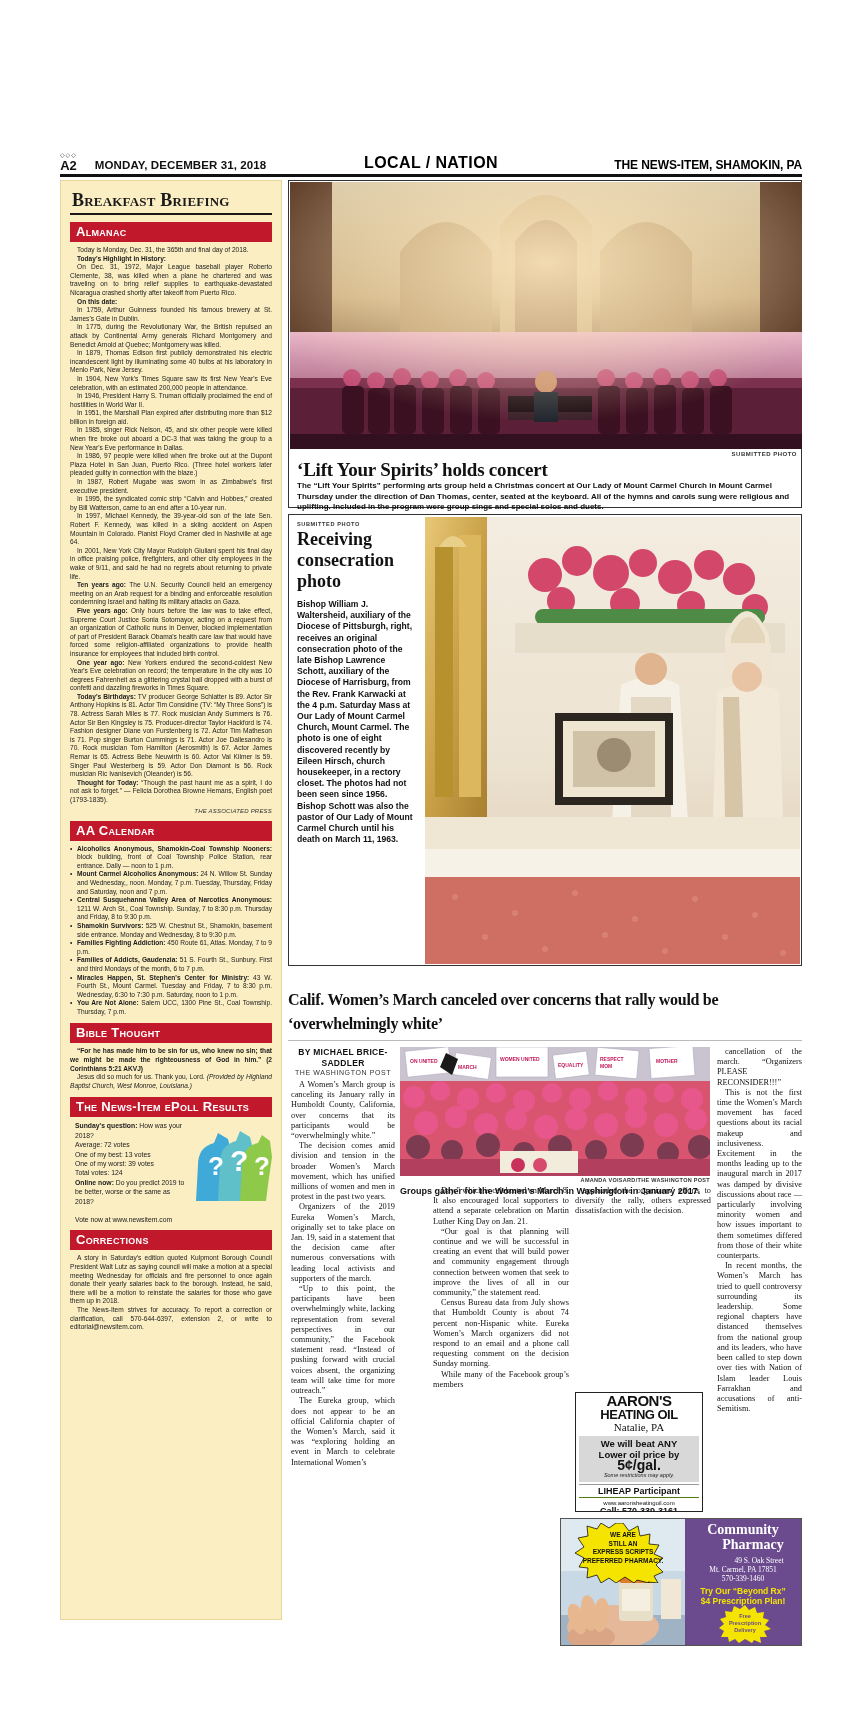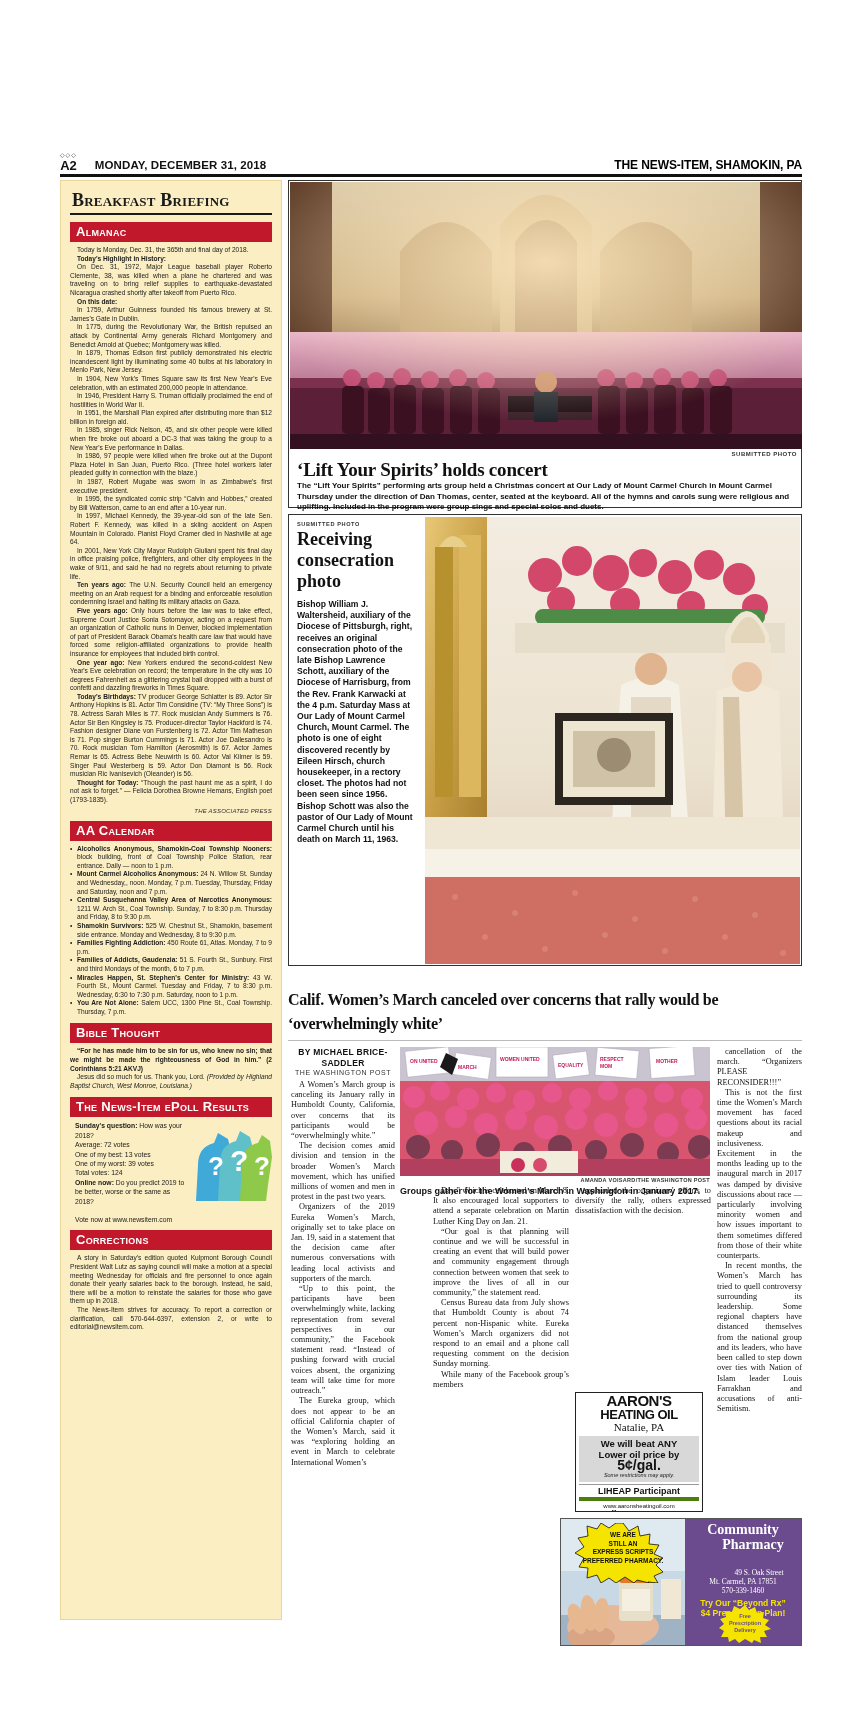--- a/index.html
+++ b/index.html
@@ -129,20 +129,21 @@
 <body>
 
 <div class="page">
 
   <div class="masthead">
     <div class="folio-wrap">
       <div class="folio-dots">◇◇◇</div>
       <div class="folio">A2</div>
     </div>
     <div class="mh-date">MONDAY, DECEMBER 31, 2018</div>
+    <div class="mh-section">LOCAL / NATION</div>
     <div class="mh-pub">THE NEWS-ITEM, SHAMOKIN, PA</div>
   </div>
   <div class="mh-rule"></div>
 
   <div class="briefing">
     <div class="briefing-title">Breakfast Briefing</div>
     <div class="briefing-title-rule"></div>
 
     <div class="sec-head">Almanac</div>
     <div class="bodytxt">
@@ -468,21 +469,21 @@
       <div class="ad-text" style="font-size:15px;font-weight:800;color:#111;letter-spacing:-0.5px;line-height:14px;">AARON'S</div>
       <div class="ad-text" style="font-size:13px;font-weight:800;color:#111;letter-spacing:-0.5px;line-height:13px;">HEATING OIL</div>
       <div class="ad-text" style="font-family:'Liberation Serif',serif;font-size:11px;color:#111;line-height:13px;">Natalie, PA</div>
     </div>
     <div style="background:#d8d8d8;margin:2px 3px;padding:2px 2px 3px 2px;">
       <div class="ad-text" style="font-size:9.5px;font-weight:800;color:#111;line-height:11px;">We will beat ANY</div>
       <div class="ad-text" style="font-size:9.5px;font-weight:800;color:#111;line-height:11px;">Lower oil price by</div>
       <div class="ad-text" style="font-size:14px;font-weight:800;color:#111;line-height:11px;">5¢/gal.</div>
       <div class="ad-text" style="font-size:5.5px;font-style:italic;color:#222;line-height:8px;">Some restrictions may apply.</div>
     </div>
-    <div class="ad-text" style="font-size:9px;font-weight:800;color:#111;border-top:1px solid #999;border-bottom:4px solid #4d7c0f;margin:0 3px;padding:1px 0;">LIHEAP Participant</div>
+    <div class="ad-text" style="font-size:9px;font-weight:800;color:#111;border-top:1px solid #999;border-bottom:1px solid #4d7c0f;margin:0 3px;padding:1px 0;">LIHEAP Participant</div>
     <div class="ad-text" style="font-size:6px;color:#111;margin-top:2px;">www.aaronsheatingoil.com</div>
     <div class="ad-text" style="font-size:9px;font-weight:800;color:#111;">Call: 570-339-3161</div>
   </div>
 
 
 
   <div class="ad-pharm">
     <div style="position:absolute;left:0;top:0;width:124px;height:126px;overflow:hidden;">
       <svg viewBox="0 0 124 126" width="124" height="126" preserveAspectRatio="none">
         <rect width="124" height="126" fill="#c8d8e4"></rect>
@@ -506,21 +507,21 @@
     </svg>
     <div style="position:absolute;left:16px;top:12px;width:92px;text-align:center;">
       <div style="font-size:6.5px;font-weight:800;color:#111;line-height:8.5px;">WE ARE</div>
       <div style="font-size:6.5px;font-weight:800;color:#111;line-height:8.5px;">STILL AN</div>
       <div style="font-size:6.5px;font-weight:800;color:#111;line-height:8.5px;">EXPRESS SCRIPTS</div>
       <div style="font-size:6.5px;font-weight:800;color:#111;line-height:8.5px;">PREFERRED PHARMACY.</div>
     </div>
     <div style="position:absolute;left:124px;top:0;width:116px;height:126px;background:#6b4a8e;padding-top:3px;">
       <div class="ad-text" style="font-family:'Liberation Serif',serif;font-size:14px;font-weight:700;color:#fff;line-height:15px;">Community</div>
       <div class="ad-text" style="font-family:'Liberation Serif',serif;font-size:14px;font-weight:700;color:#fff;line-height:15px;padding-left:20px;">Pharmacy</div>
-      <div class="ad-text" style="font-family:'Liberation Serif',serif;font-size:7.5px;color:#fff;line-height:9px;margin-top:16px;padding-left:32px;">49 S. Oak Street</div>
+      <div class="ad-text" style="font-family:'Liberation Serif',serif;font-size:7.5px;color:#fff;line-height:9px;margin-top:4px;padding-left:32px;">49 S. Oak Street</div>
       <div class="ad-text" style="font-family:'Liberation Serif',serif;font-size:7.5px;color:#fff;line-height:9px;">Mt. Carmel, PA 17851</div>
       <div class="ad-text" style="font-family:'Liberation Serif',serif;font-size:7.5px;color:#fff;line-height:9px;">570-339-1460</div>
       <div class="ad-text" style="font-size:8.5px;font-weight:800;color:#f5e400;line-height:10px;margin-top:3px;">Try Our “Beyond Rx”</div>
       <div class="ad-text" style="font-size:8.5px;font-weight:800;color:#f5e400;line-height:10px;">$4 Prescription Plan!</div>
       <div style="position:absolute;left:34px;top:86px;width:52px;height:38px;">
         <svg viewBox="0 0 52 38" width="52" height="38">
           <polygon points="26,0 30,5 36,2 38,8 45,7 44,13 50,15 46,20 52,24 45,26 48,32 41,32 42,38 35,35 33,38 26,34 20,38 16,34 10,37 9,32 2,32 5,26 0,23 5,19 1,14 7,12 6,6 13,7 15,1 21,4" fill="#f5e400"></polygon>
         </svg>
         <div style="position:absolute;left:0;top:8px;width:52px;text-align:center;">
           <div style="font-size:5.5px;font-weight:800;color:#6b4a8e;line-height:7px;">Free</div>

